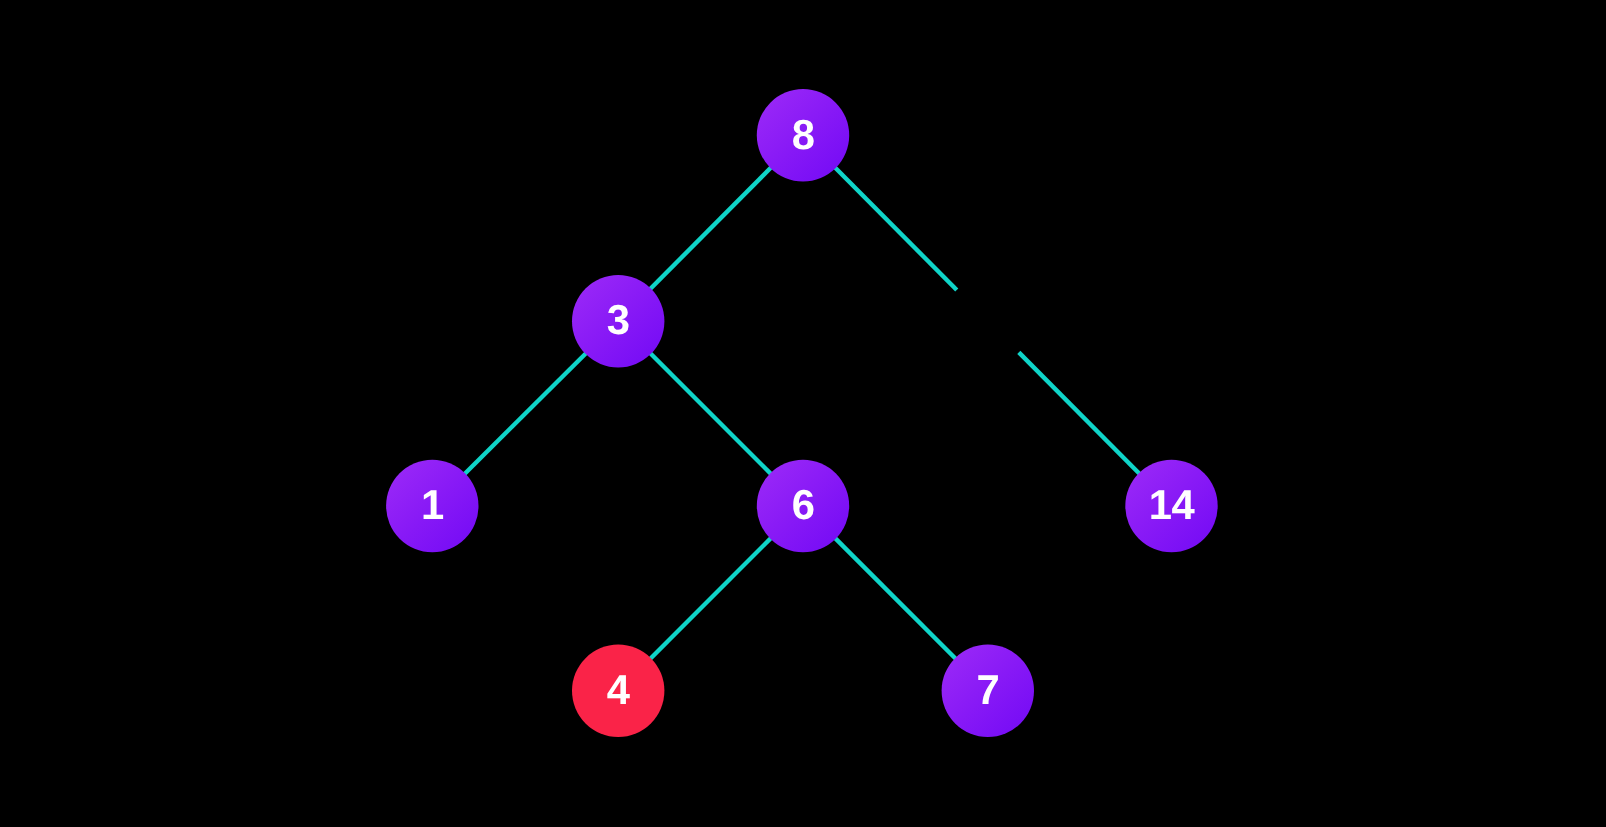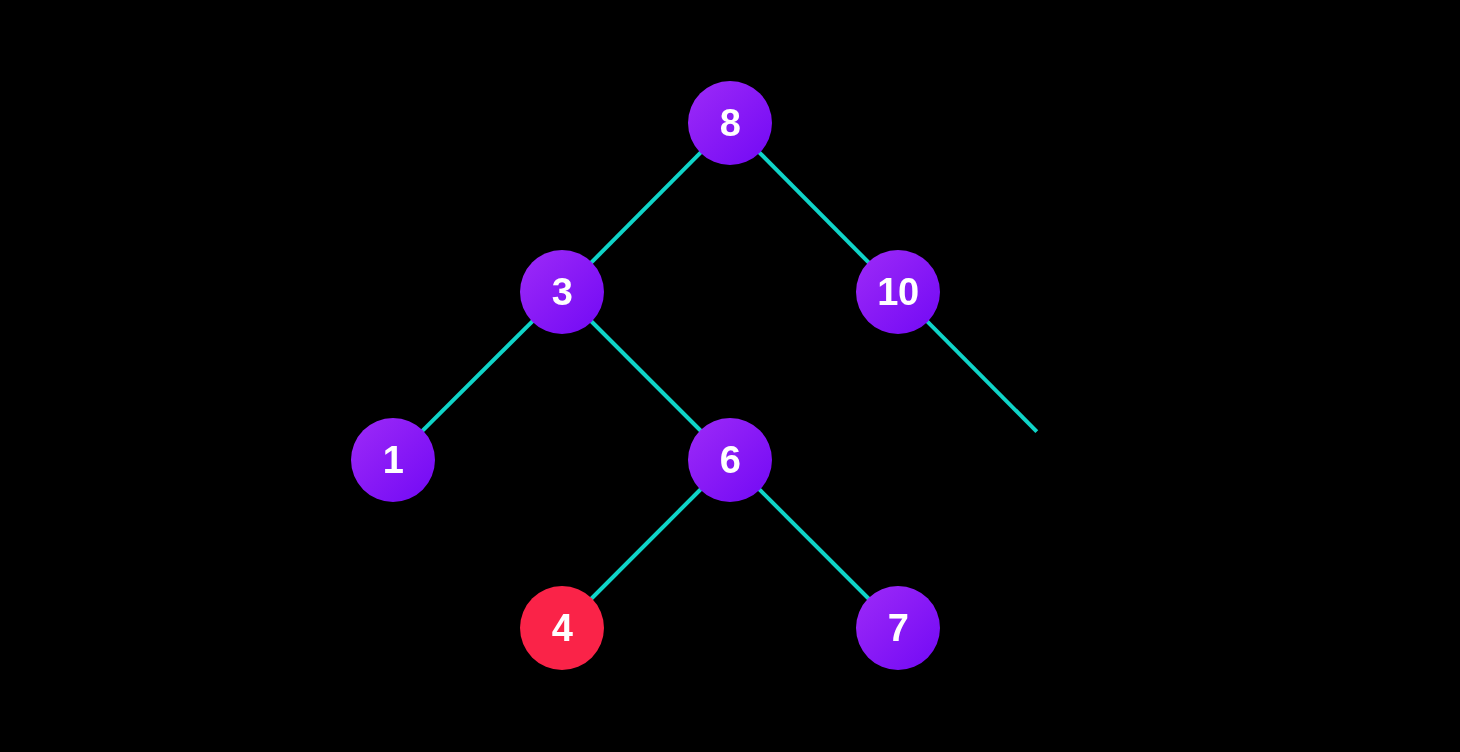--- a/index.html
+++ b/index.html
@@ -66,28 +66,28 @@
       <line x1="701.7157287525381" y1="488.2842712474619" x2="590.2842712474619" y2="599.7157287525381" stroke="#0FD4C8" stroke-width="4" stroke-linecap="butt"></line>
       <line x1="758.2842712474619" y1="488.2842712474619" x2="869.7157287525381" y2="599.7157287525381" stroke="#0FD4C8" stroke-width="4" stroke-linecap="butt"></line>
     </svg>
   <div id="node-layer">
       <div class="tree-node normal" style="left: 688px; top: 81px; width: 84px; height: 84px;">
         <span class="node-label">8</span>
       </div>
       <div class="tree-node normal" style="left: 520px; top: 250px; width: 84px; height: 84px;">
         <span class="node-label">3</span>
       </div>
-      <div class="tree-node normal" style="left: 856px; top: 250px; width: 84px; height: 84px;">
-        <span class="node-label">10</span>
-      </div>
       <div class="tree-node normal" style="left: 351px; top: 418px; width: 84px; height: 84px;">
         <span class="node-label">1</span>
       </div>
       <div class="tree-node normal" style="left: 688px; top: 418px; width: 84px; height: 84px;">
         <span class="node-label">6</span>
+      </div>
+      <div class="tree-node normal" style="left: 1023px; top: 418px; width: 84px; height: 84px;">
+        <span class="node-label">14</span>
       </div>
       <div class="tree-node highlight" style="left: 520px; top: 586px; width: 84px; height: 84px;">
         <span class="node-label">4</span>
       </div>
       <div class="tree-node normal" style="left: 856px; top: 586px; width: 84px; height: 84px;">
         <span class="node-label">7</span>
       </div>
     </div>
 </div>
 

